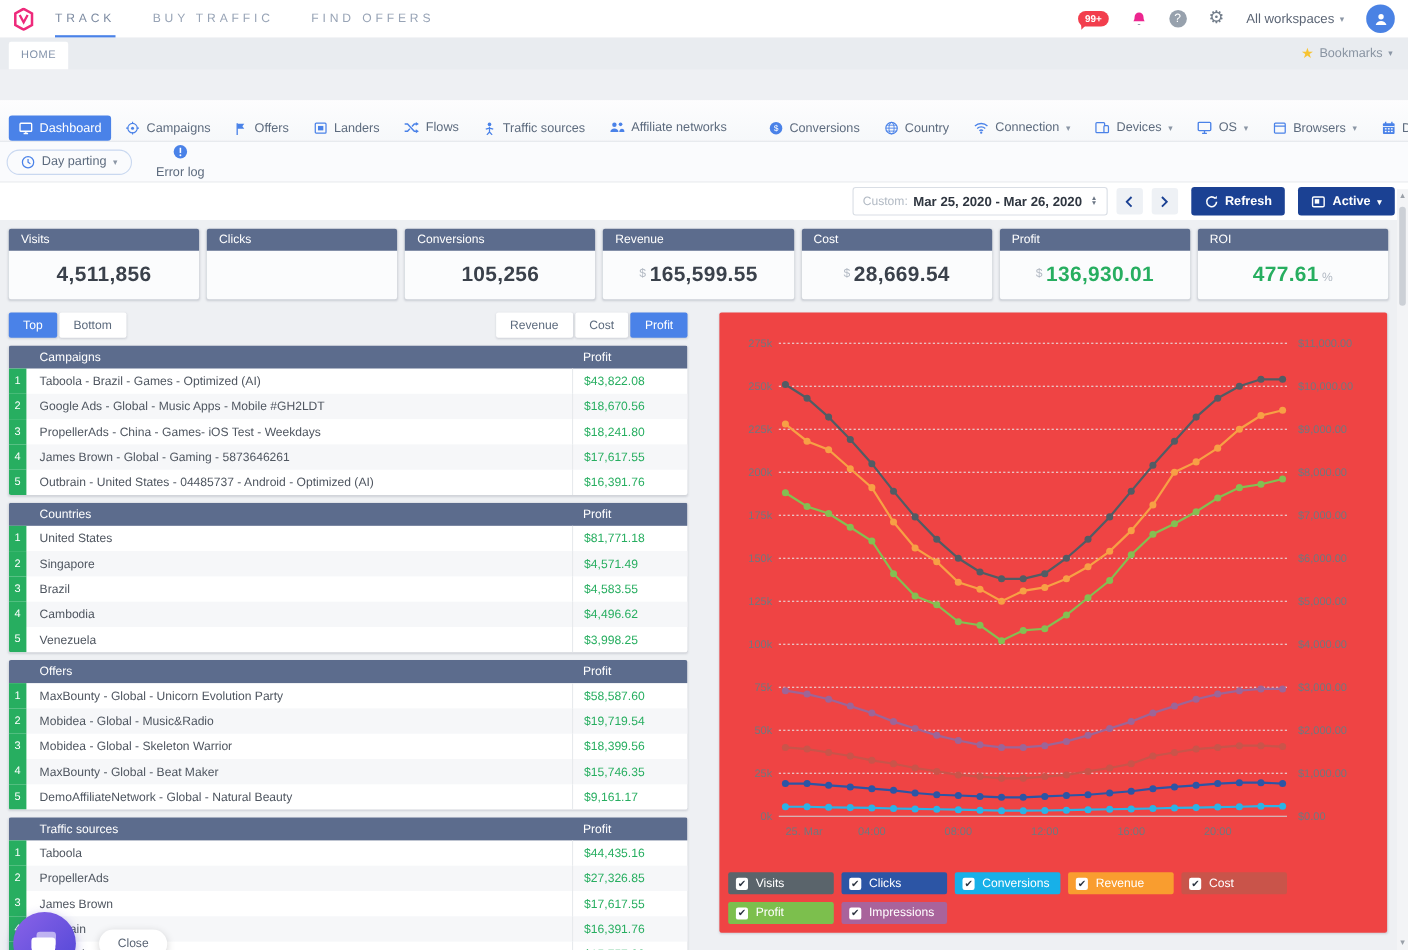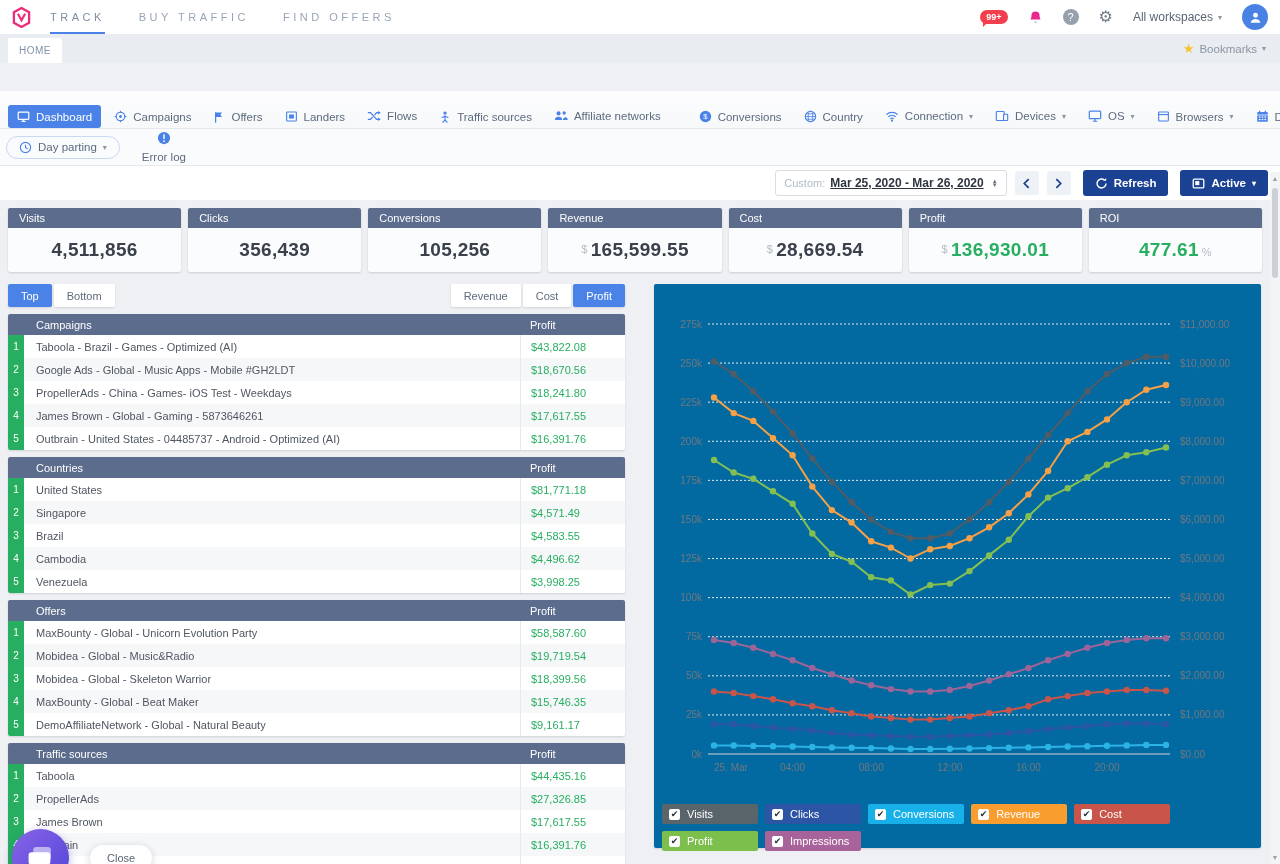--- a/index.html
+++ b/index.html
@@ -48,21 +48,21 @@
     padding:4px 12px; font-size:11.5px; color:#5d6b7e; cursor:pointer; }
   .chip .ic, .flat .ic { color:#4a82e8; display:flex; }
   .flat { display:flex; align-items:center; gap:6px; font-size:11.5px; color:#5d6b7e; cursor:pointer;flex-direction:column; }
 
   
   .action-row { height:34px; background:#fff; display:flex; align-items:center; justify-content:flex-end;
     gap:6px; padding-right:12px; }
   .date-input { height:26px; border:1px solid #d9dee5; border-radius:3px; background:#fff;
     display:flex; align-items:center; gap:5px; padding:0 8px; cursor:pointer; }
   .date-prefix { font-size:11px; color:#b2bac4; }
-  .date-value { font-size:12px; color:#2f3640; font-weight:bold;text-decoration:underline; }
+  .date-value { font-size:12px; color:#2f3640; font-weight:bold; }
   .sort-ud { display:flex; flex-direction:column; line-height:4px; color:#6b7685; font-size:6px; margin-left:3px; }
   .chev-btn { width:24px; height:24px; background:#eef1f5; border-radius:3px; display:flex;
     align-items:center; justify-content:center; color:#1b4193; cursor:pointer; margin-left:2px; }
   .navy-btn { height:26px; background:#1b4193; border-radius:3px; color:#fff; font-size:11.5px; font-weight:bold;
     display:flex; align-items:center; gap:6px; padding:0 12px; cursor:pointer; margin-left:6px; }
 
   
   .content { position:relative; height:692px; padding:8px 18px 0 8px; }
   .stats-row { display:flex; gap:7px; }
   .stat-card { flex:1; background:#fbfcfd; border-radius:2px; box-shadow:0 1px 2px rgba(40,50,70,.18); }
@@ -85,22 +85,22 @@
   .rank-table { background:#fff; border-radius:2px; box-shadow:0 1px 2px rgba(40,50,70,.15); margin-bottom:7px; overflow:hidden; }
   .rt-head { background:#5c6c8d; color:#fff; display:grid; grid-template-columns:1fr 105px; height:21px; align-items:center; }
   .rt-head .rt-title { padding-left:28px; font-size:11px; }
   .rt-head .rt-vh { padding-left:10px; font-size:11px; }
   .rt-row { display:grid; grid-template-columns:16px 1fr 105px; height:23px; align-items:center; }
   .rt-row:nth-child(odd) { background:#f6f7f9; }
   .rt-rank { background:#27ae60; color:#fff; font-size:10px; height:100%; display:flex; align-items:center; justify-content:center; }
   .rt-name { font-size:11px; color:#4f5660; padding-left:12px; white-space:nowrap; overflow:hidden; text-overflow:ellipsis; }
   .rt-val { font-size:11px; color:#27ae60; padding-left:10px; border-left:1px solid #e7eaed; height:100%; display:flex; align-items:center; }
 
-  .chart-card { width:607px; margin-left:29px; background:#0369a1; border-radius:2px;
-    box-shadow:0 1px 2px rgba(40,50,70,.15); padding:12px 6px 10px 8px; height:564px; }
+  .chart-card { width:607px; margin-left:29px; background:#ef4444; border-radius:2px;
+    box-shadow:0 1px 2px rgba(40,50,70,.15); padding:0 6px 10px 8px; height:564px; }
   .legend { display:flex; flex-wrap:wrap; gap:7px; margin-top:8px; }
   .legend-btn { display:flex; align-items:center; gap:7px; color:#fff; font-size:11px;
     padding:4px 10px 4px 7px; border-radius:2px; min-width:96px; cursor:pointer; }
   .legend-check { width:11px; height:11px; background:#fff; border-radius:2px; color:#2c3440;
     font-size:9px; line-height:11px; text-align:center; }
 
   
   .chat-bubble { position:absolute; left:12px; bottom:6px; width:57px; height:57px; border-radius:50%;
     background:linear-gradient(135deg,#8a63e8,#4f46d6); display:flex; align-items:center; justify-content:center;
     box-shadow:0 3px 10px rgba(60,50,180,.35); cursor:pointer; }
@@ -373,23 +373,20 @@
   <div class="content">
     <div class="stats-row" id="stats-row">
         <div class="stat-card">
           <div class="stat-head">Visits</div>
           <div class="stat-body">
             <span class="stat-val"><span>4,511,856</span></span>
           </div>
         </div>
         <div class="stat-card">
           <div class="stat-head">Clicks</div>
-          <div class="stat-body">
-            <span class="stat-val"><span>356,439</span></span>
-          </div>
         </div>
         <div class="stat-card">
           <div class="stat-head">Conversions</div>
           <div class="stat-body">
             <span class="stat-val"><span>105,256</span></span>
           </div>
         </div>
         <div class="stat-card">
           <div class="stat-head">Revenue</div>
           <div class="stat-body">

